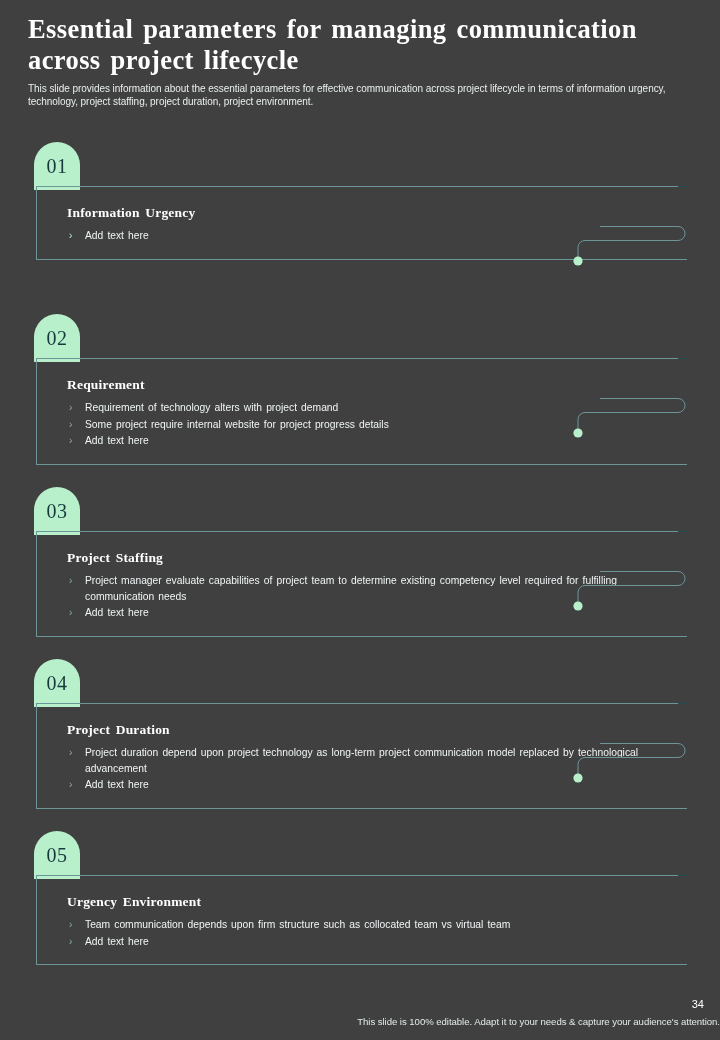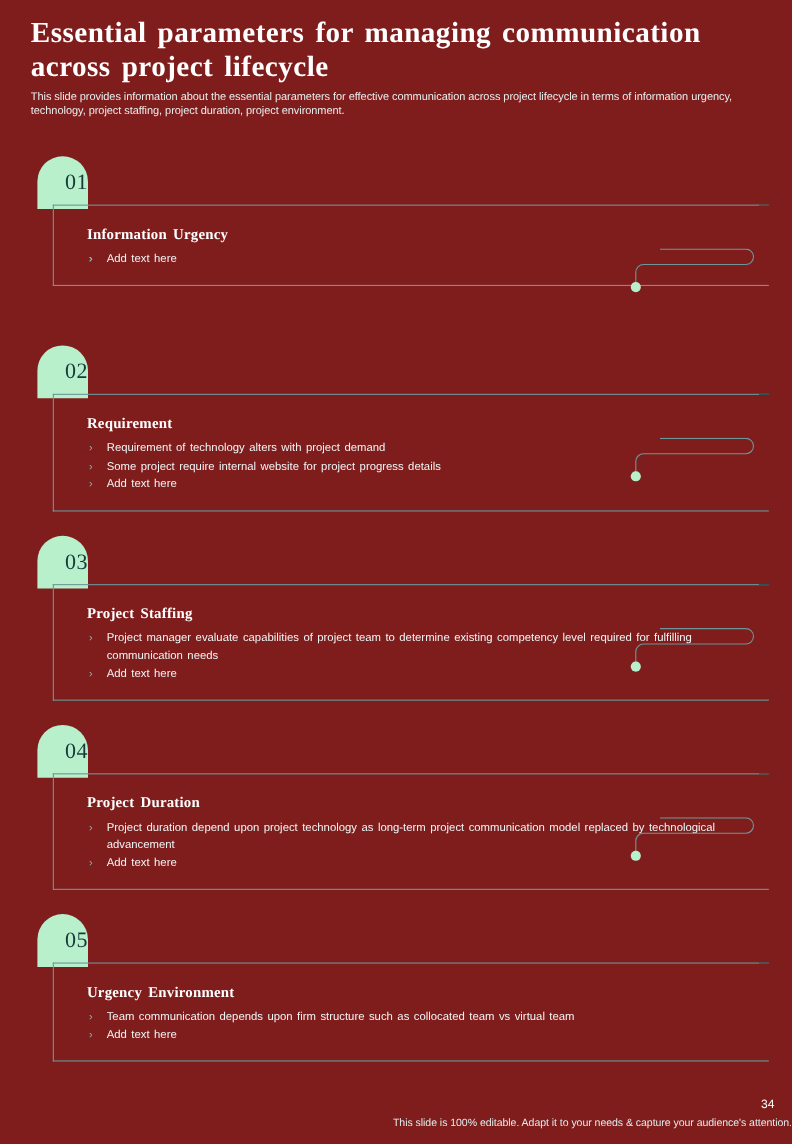--- a/index.html
+++ b/index.html
@@ -5,21 +5,21 @@
   * { margin:0; padding:0; box-sizing:border-box; }
   html, body {
     width:720px; height:1040px;
     background:#254e52;
     font-family:"Liberation Sans", sans-serif;
     overflow:hidden;
   }
   .slide {
     position:relative;
     width:720px; height:1040px;
-    background:#7f1d1d;
+    background:#404040;
   }
 
   
   .header { position:absolute; left:28px; top:14px; width:664px; }
   .title {
     font-family:"Liberation Serif", serif;
     font-weight:bold;
     font-size:26.5px;
     line-height:31px;
     color:#ffffff;
@@ -40,26 +40,26 @@
   .badge {
     position:absolute;
     left:34px; top:0;
     width:46px; height:48px;
     background:#b8f0cc;
     border-radius:23px 23px 0 0;
     color:#18393c;
     font-family:"Liberation Serif", serif;
     font-size:20px;
     line-height:48px;
-    text-align:right;
+    text-align:center;
     letter-spacing:.5px;
   }
   .card {
     position:absolute;
-    left:48px; top:44px;
+    left:36px; top:44px;
     width:651px;
     border-left:1px solid #6d9698;
     border-top:1px solid #6d9698;
     border-bottom:1px solid #6d9698;
     border-right:0;
     padding:18px 18px 14px 30px;
   }
   
   .card::after {
     content:"";

